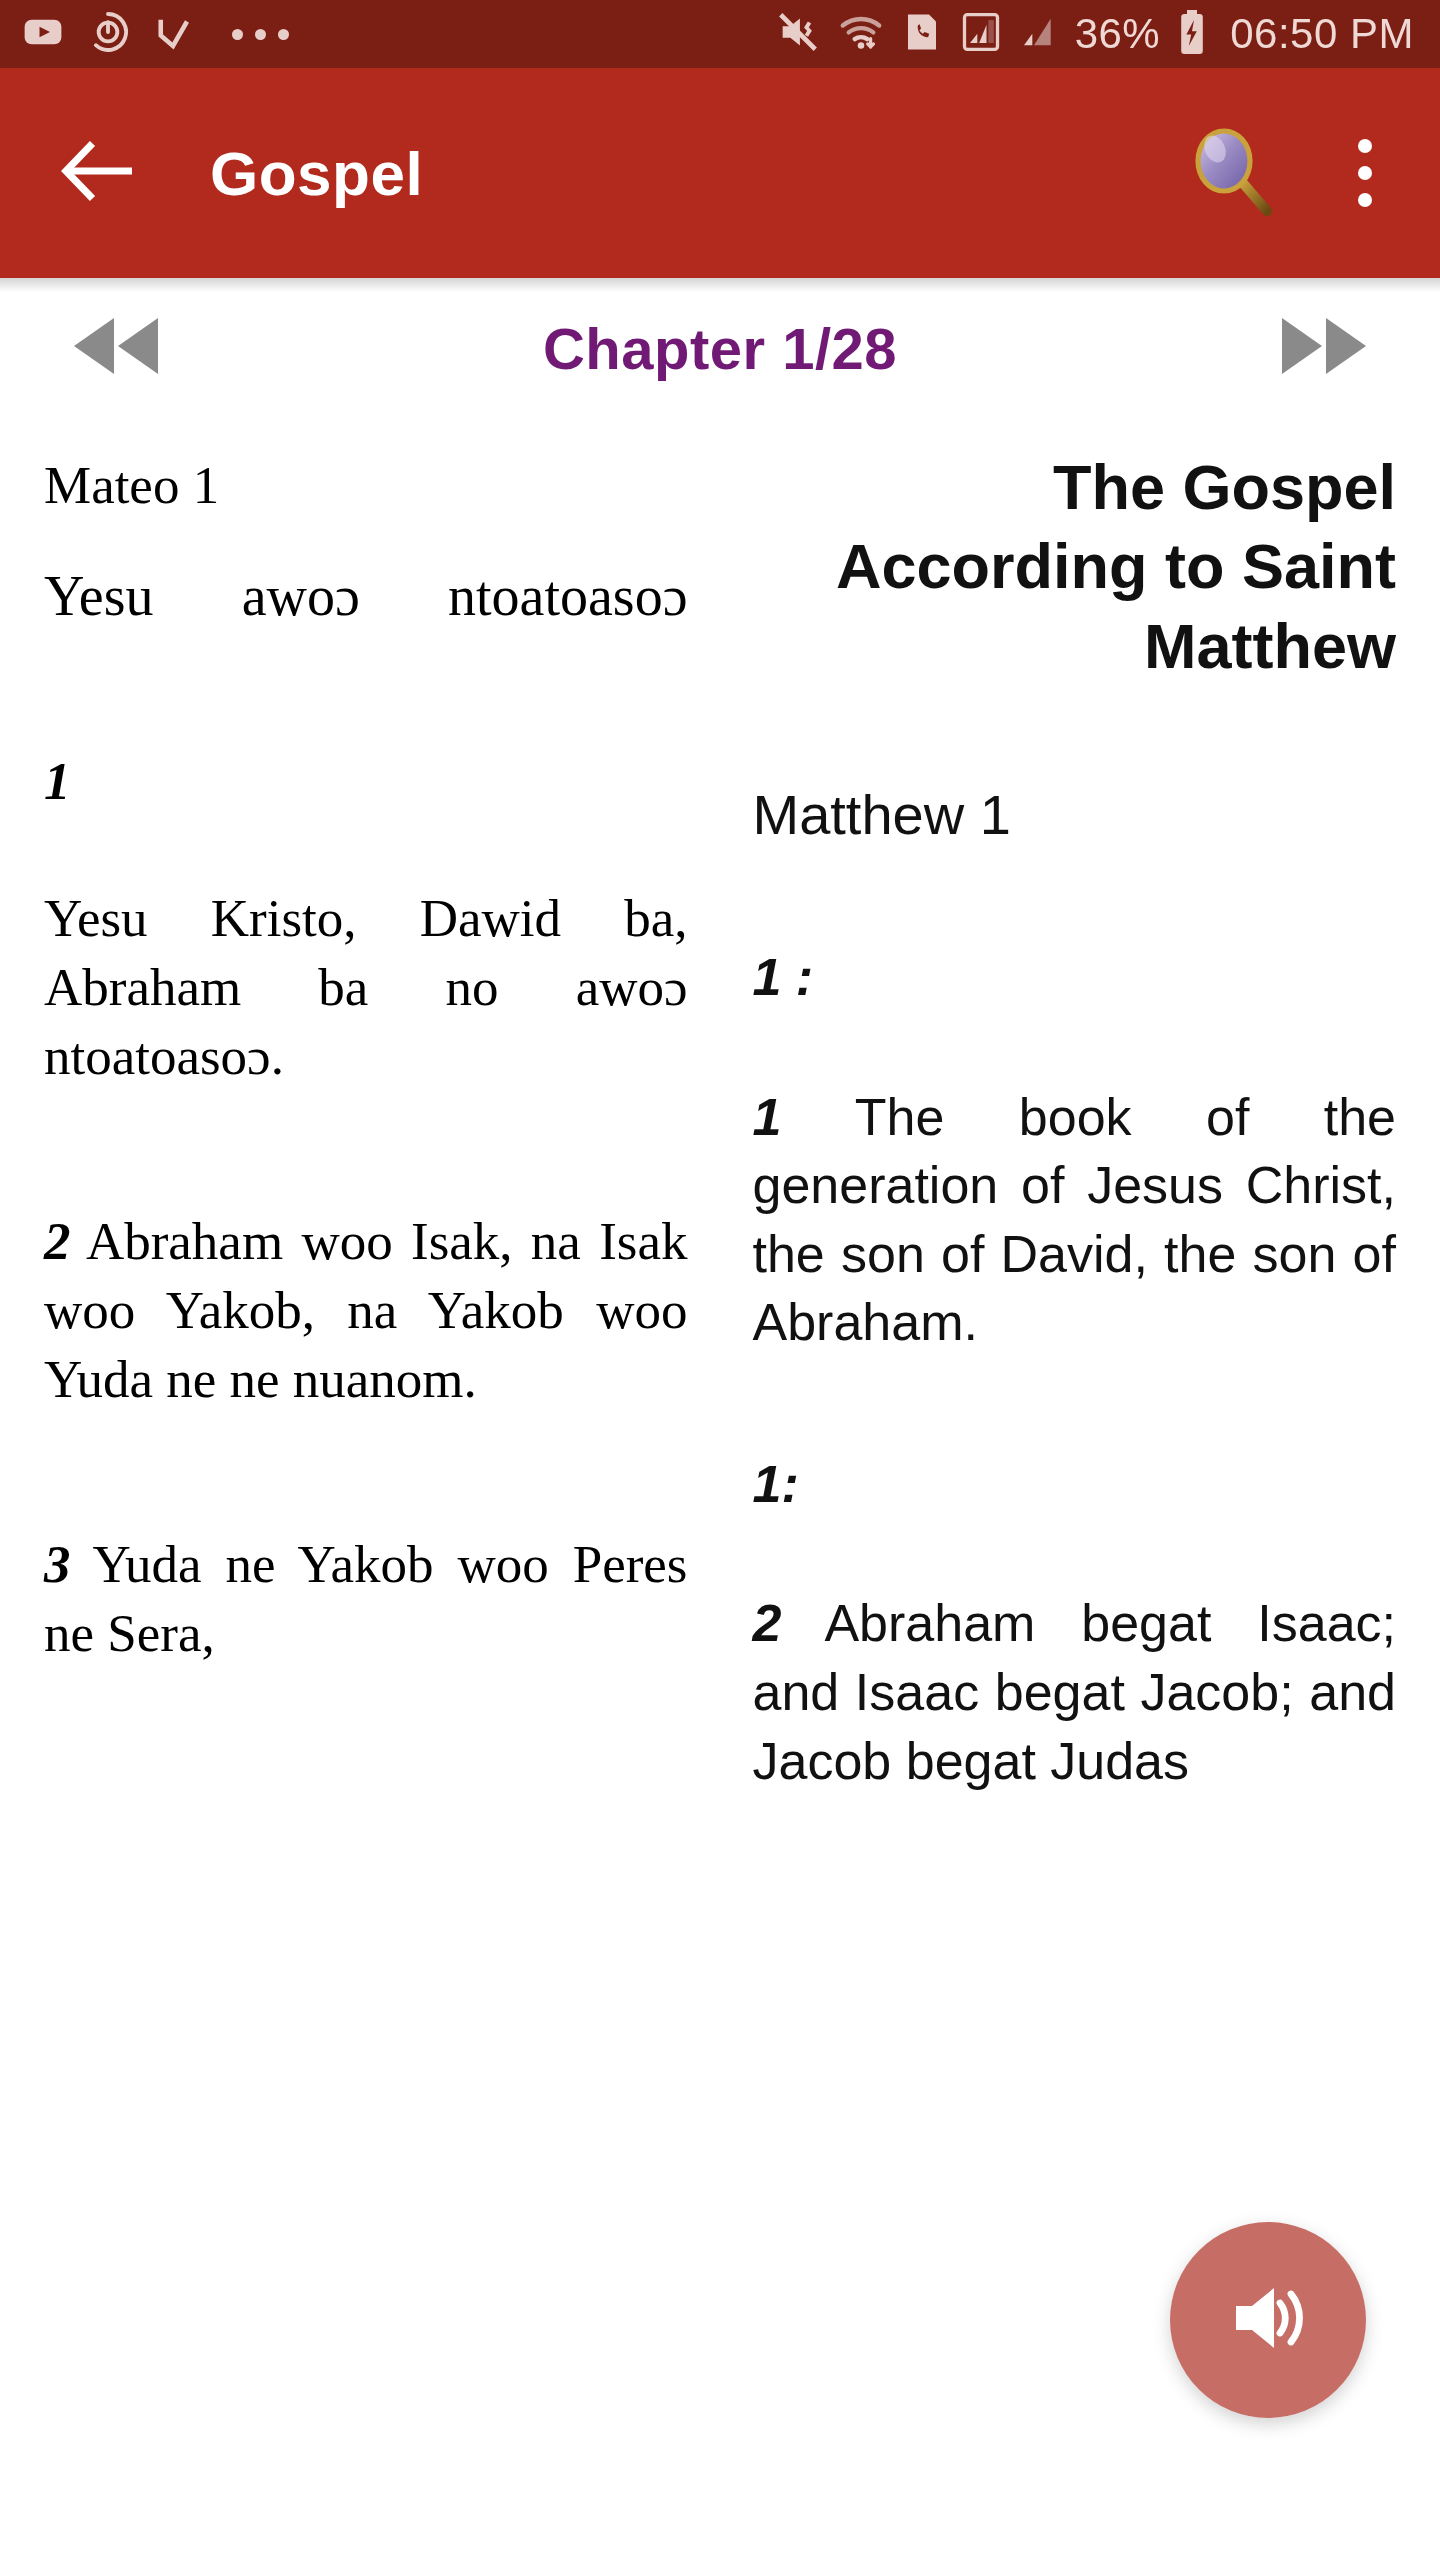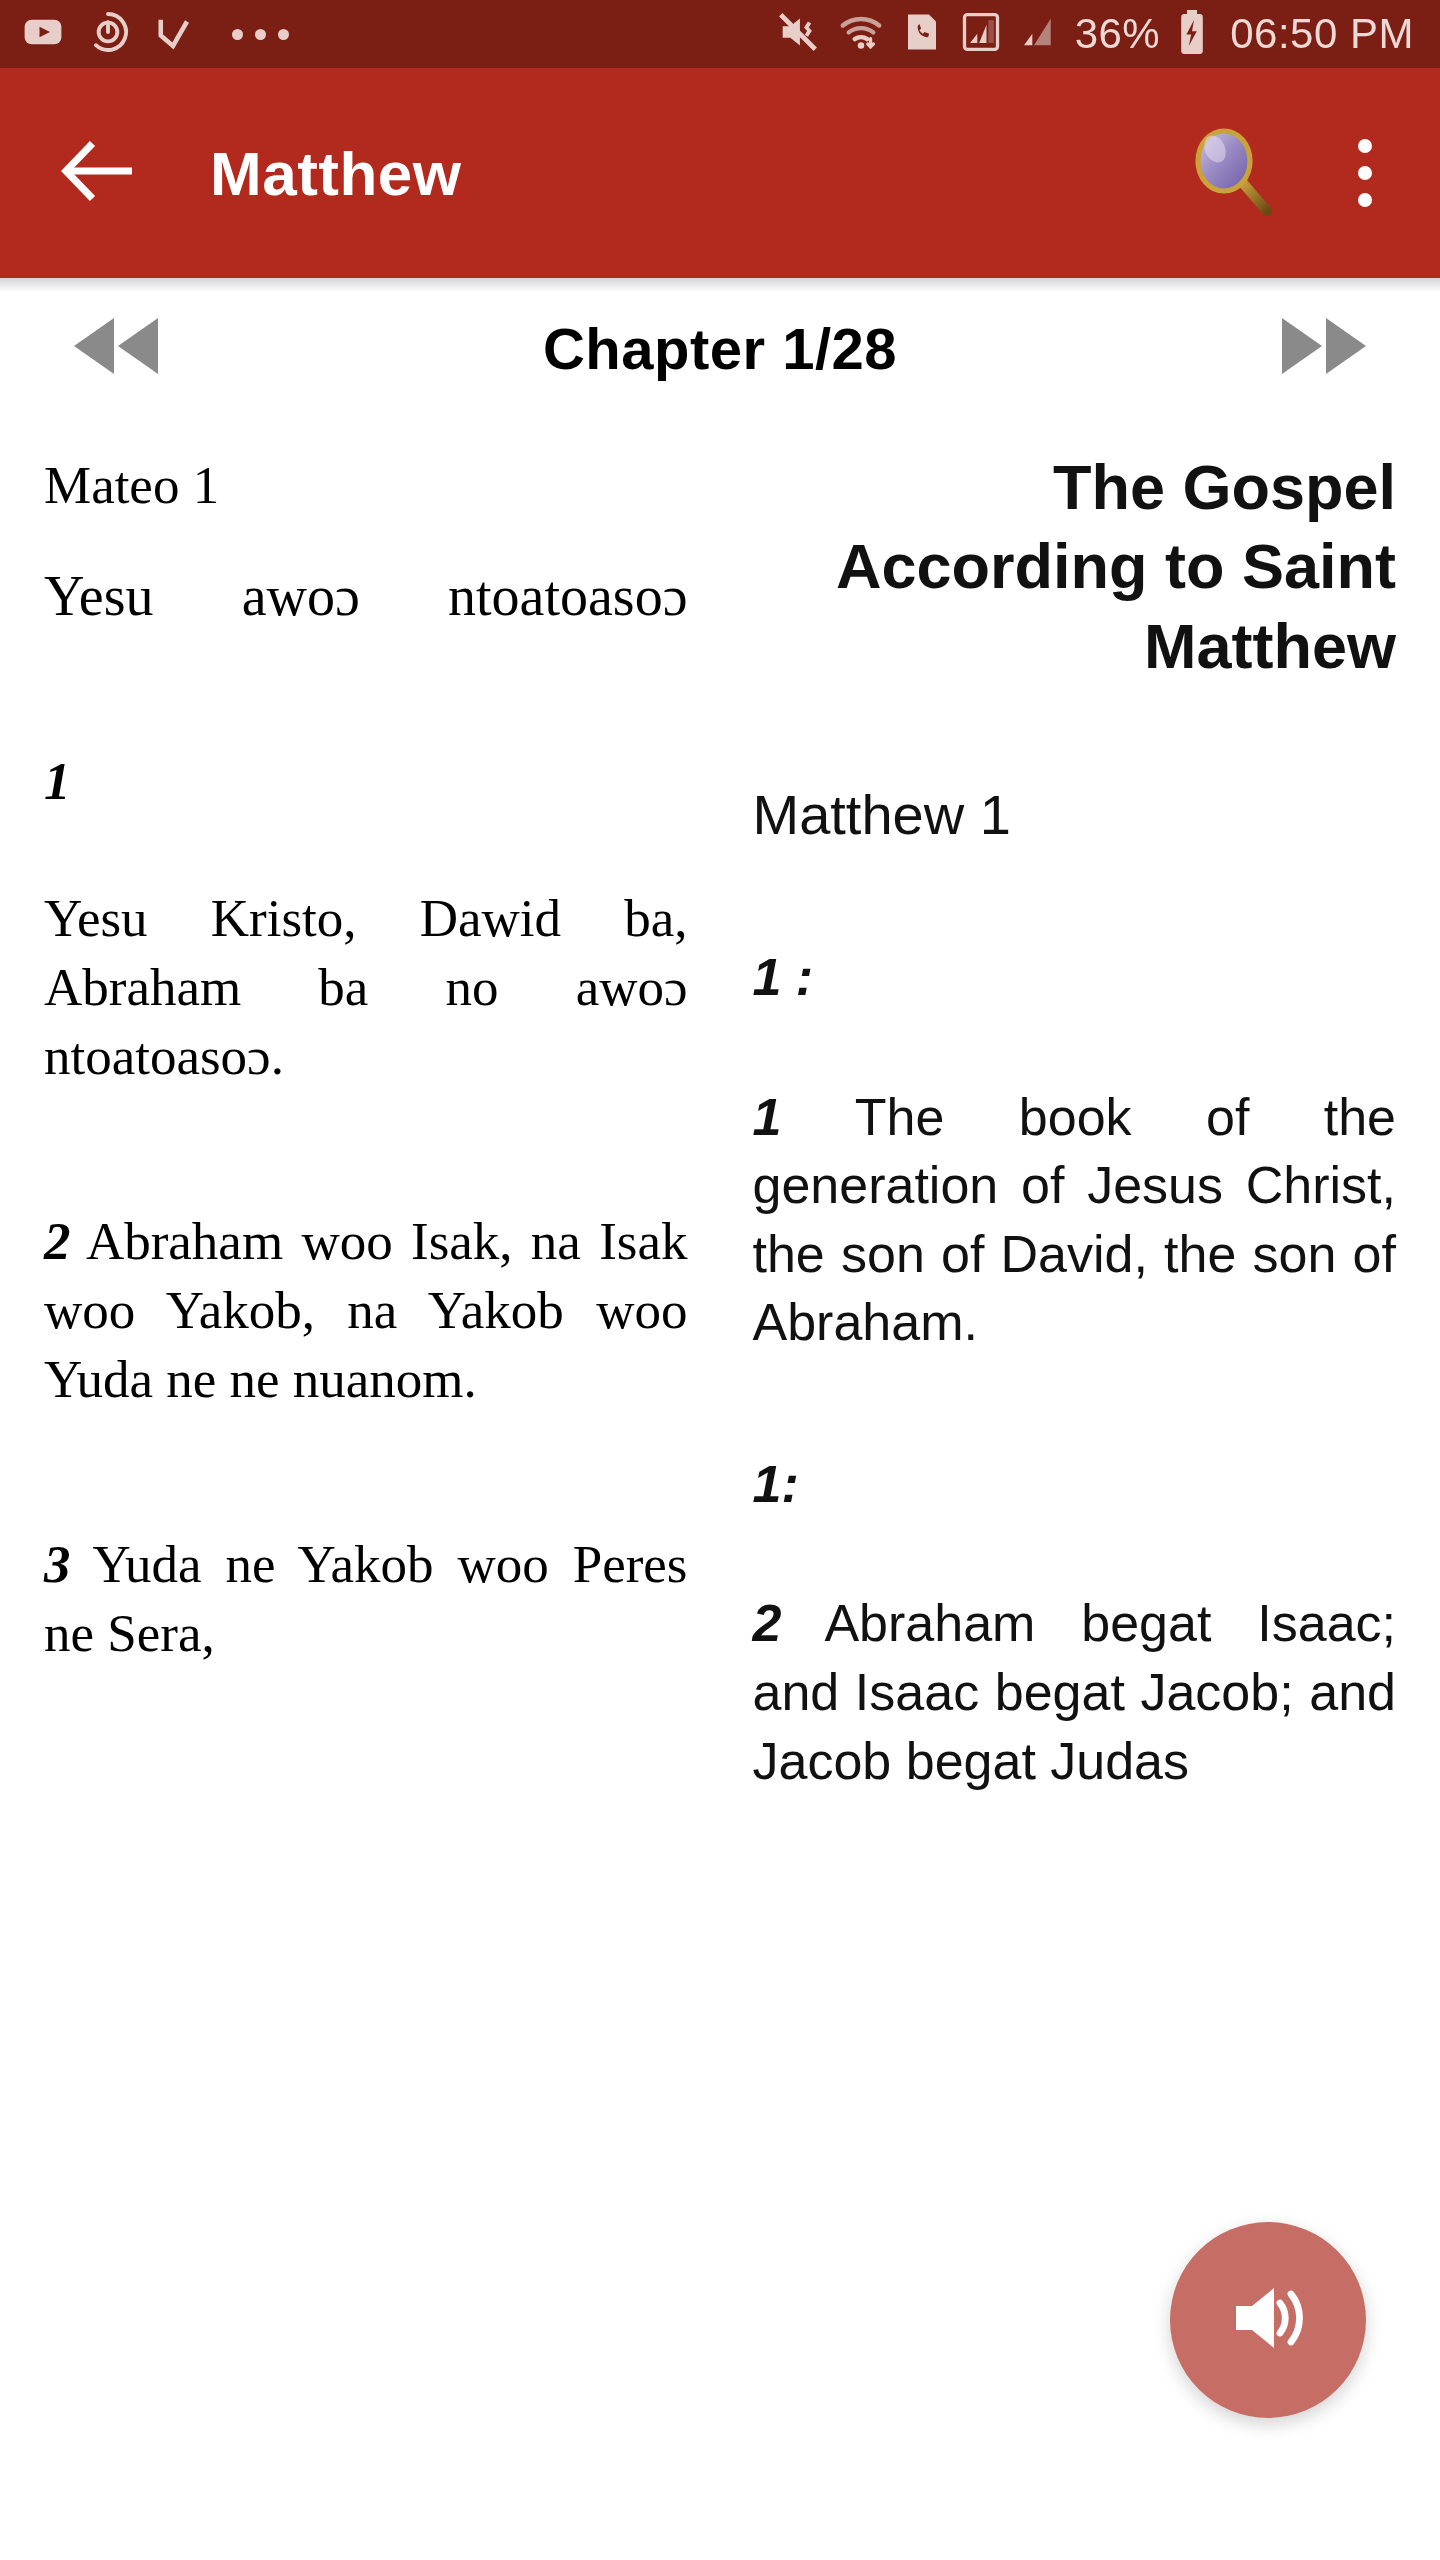--- a/index.html
+++ b/index.html
@@ -80,21 +80,21 @@
   #chapter-prev,#chapter-next{
     width:120px;height:110px;
     display:flex;align-items:center;justify-content:center;
     flex:0 0 auto;
   }
   #chapter-label{
     flex:1 1 auto;
     text-align:center;
     font-size:58px;
     font-weight:700;
-    color:#000000;
+    color:#701a75;
     letter-spacing:0.5px;
   }
 
   
   #reader{
     display:flex;
     padding:0 44px 0 44px;
     gap:65px;
     height:2120px;
     overflow:hidden;
@@ -231,21 +231,21 @@
 <div id="app-bar">
   <div id="back-button">
     <span>
       <svg width="76" height="62" viewBox="0 0 38 31">
         <line x1="36" y1="15.5" x2="4" y2="15.5" stroke="#ffffff" stroke-width="3.6"></line>
         <polyline points="15,3 3,15.5 15,28" fill="none" stroke="#ffffff" stroke-width="3.6" stroke-linecap="square"></polyline>
       </svg>
     </span>
   </div>
 
-  <div id="app-title">Matthew</div>
+  <div id="app-title">Gospel</div>
 
   <div id="appbar-actions">
     <div id="search-button">
       <span>
         <svg width="104" height="104" viewBox="0 0 52 52">
           <defs>
             <linearGradient id="lensg" x1="0" y1="0" x2="1" y2="1">
               <stop offset="0%" stop-color="#D6C9E4"></stop>
               <stop offset="45%" stop-color="#9B8CC4"></stop>
               <stop offset="100%" stop-color="#6B5BA3"></stop>

